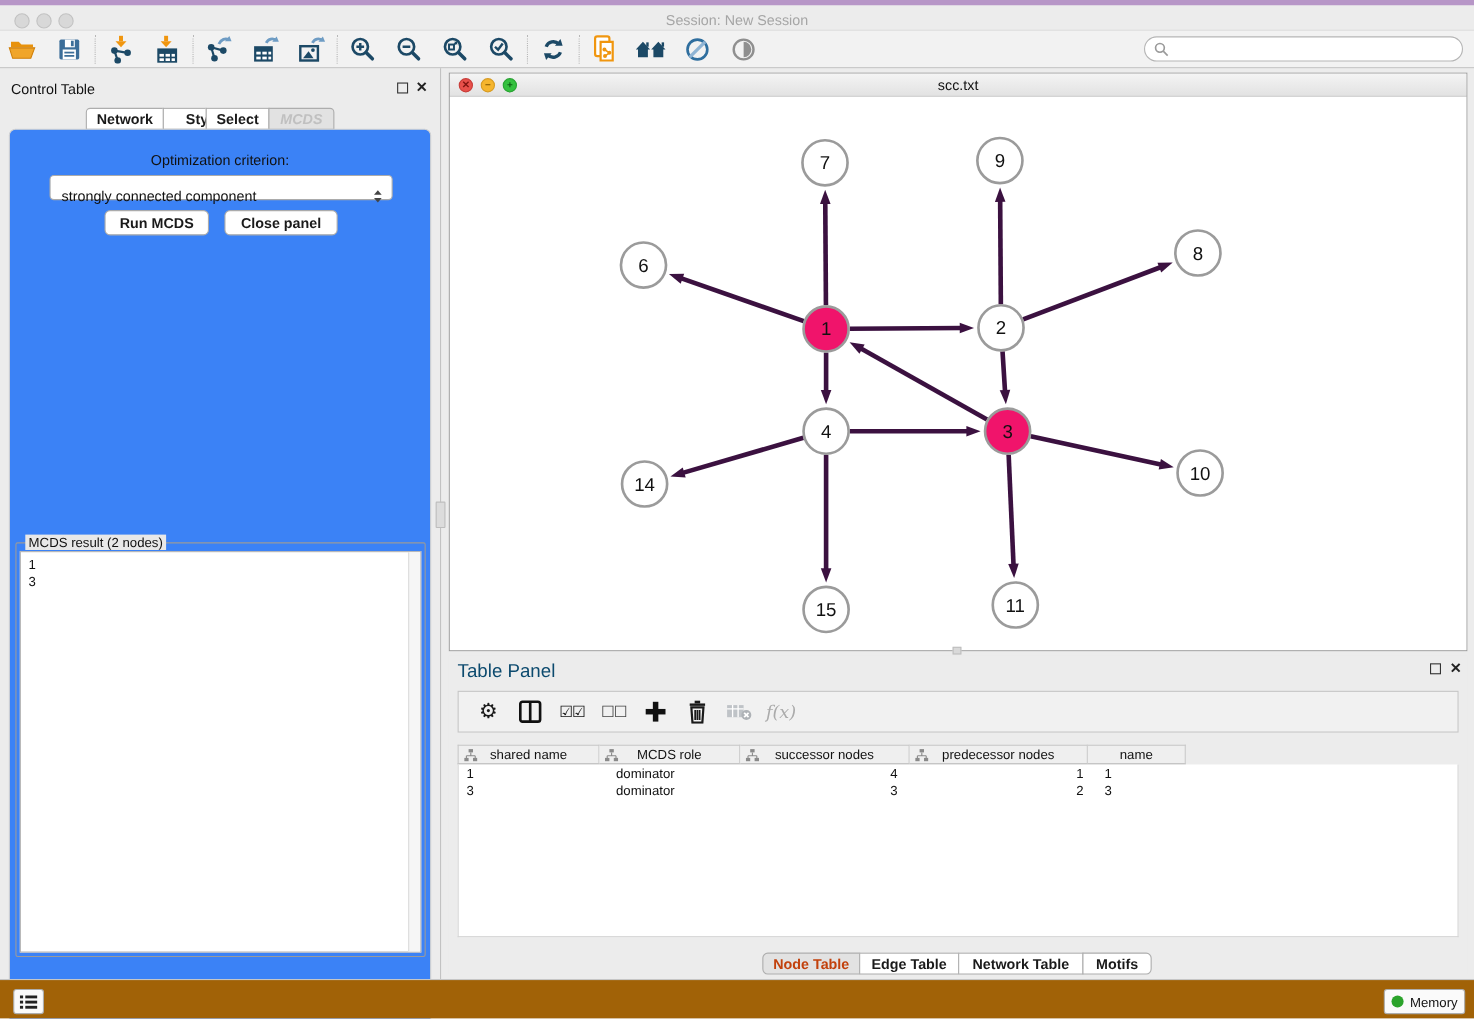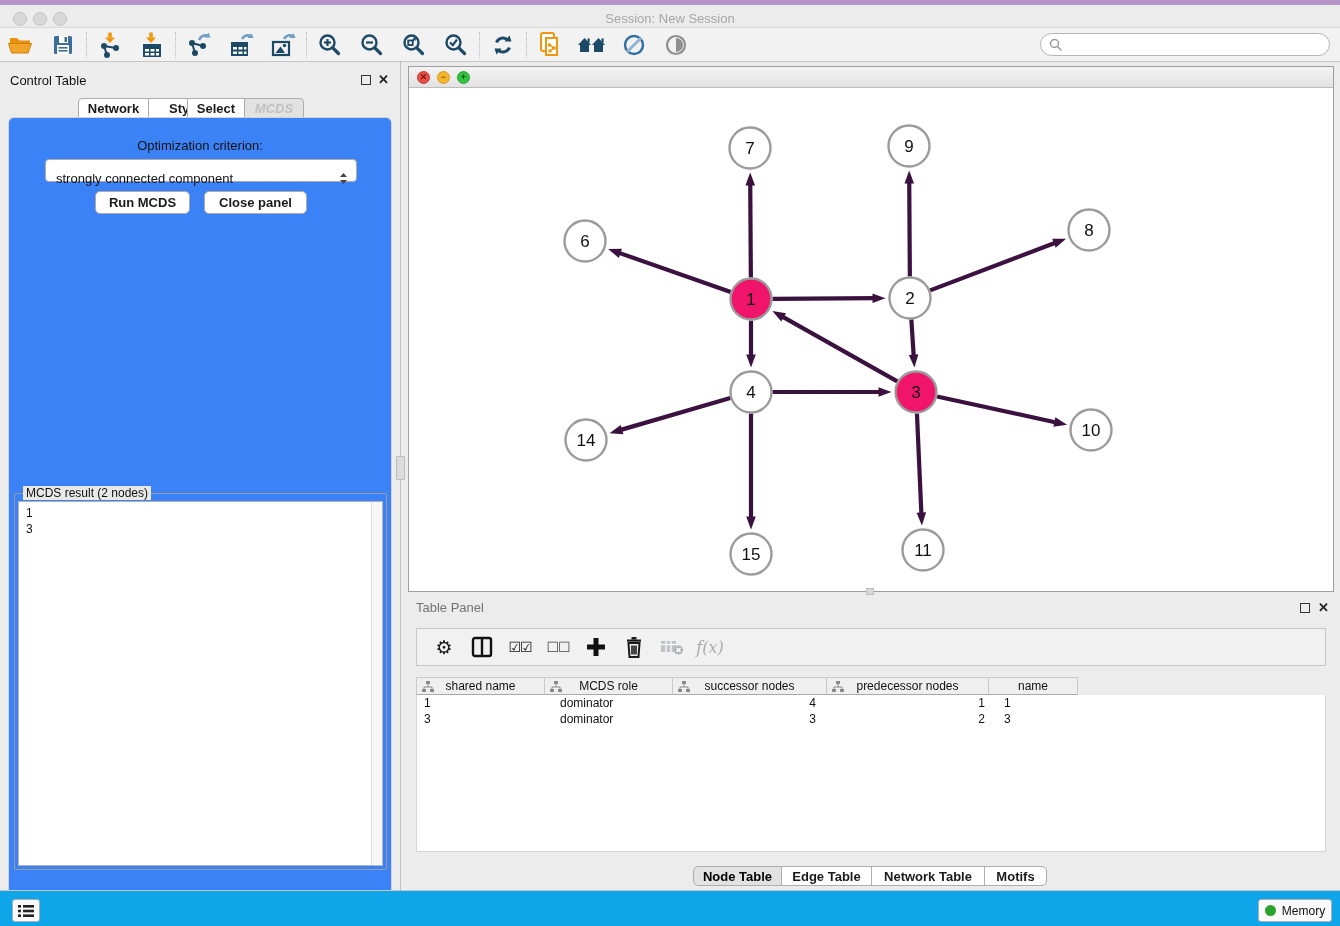--- a/index.html
+++ b/index.html
@@ -48,45 +48,45 @@
   .net-title { position:absolute; width:100%; text-align:center; top:3px; font-size:13px; color:#111; }
   .mini-light { position:absolute; top:4px; width:13px; height:13px; border-radius:50%; display:flex; align-items:center; justify-content:center; font-size:9px; font-weight:bold; line-height:13px; }
   .ml-red { left:8px; background:#E8504A; border:1px solid #C83C38; color:#7E130F; }
   .ml-yellow { left:28px; background:#F5B52E; border:1px solid #D79B22; color:#8A5D00; }
   .ml-green { left:48px; background:#35C13F; border:1px solid #28A332; color:#0D5E13; }
   .net-canvas { position:absolute; left:0; top:21px; width:924px; height:503px; background:#FFF; }
   .hsplit-handle { position:absolute; left:866px; top:588px; width:8px; height:7px; background:#D9D9D9; border:1px solid #BFBFBF; }
 
   
   .table-panel { position:absolute; left:408px; top:596px; width:926px; height:290px; background:#ECECEC; }
-  .tp-title { position:absolute; left:8px; top:4px; font-size:13px; color:#737373; }
+  .tp-title { position:absolute; left:8px; top:4px; font-size:17px; color:#0c4a6e; }
   .tp-toolbar { position:absolute; left:8px; top:32px; width:910px; height:38px; background:#F1F1F1; border:1px solid #C6C6C6; display:flex; align-items:center; padding-left:8px; }
   .tpi { width:38px; height:30px; display:flex; align-items:center; justify-content:center; }
   .gear-glyph { font-size:19px; color:#1a1a1a; }
   .chk-glyph { font-size:14px; letter-spacing:-1px; color:#111; }
   .fx-glyph { font-family:"DejaVu Serif", serif; font-style:italic; font-size:16px; color:#ABABAB; }
   .thead { position:absolute; left:8px; top:81px; height:18px; display:flex; }
   .th { position:relative; height:18px; background:#EFEFEF; border-top:1px solid #C9C9C9; border-bottom:1px solid #A9A9A9; border-right:1px solid #C9C9C9; font-size:12px; color:#111; display:flex; align-items:center; justify-content:center; }
   .th:first-child { border-left:1px solid #C9C9C9; }
   .th .tree { position:absolute; left:5px; top:3px; }
   .tbody { position:absolute; left:8px; top:99px; width:910px; height:157px; background:#FFF; border:1px solid #D5D5D5; border-top:none; overflow:hidden; }
   .trow { display:flex; height:16px; }
   .tcell { font-size:12px; color:#111; line-height:16px; white-space:nowrap; overflow:hidden; }
   .c0{width:129px; padding-left:7px;} .c1{width:128px; padding-left:14px;}
   .c2{width:154px; text-align:right; padding-right:12px;} .c3{width:162px; text-align:right; padding-right:5px;}
   .c4{width:89px; padding-left:14px;}
   .w0{width:129px;} .w1{width:128px;} .w2{width:154px;} .w3{width:162px;} .w4{width:89px;}
   .bottom-tabs { position:absolute; left:693px; top:866px; height:20px; display:flex; }
   .bt { height:20px; background:#FFF; border:1px solid #ADADAD; margin-left:-1px; font-size:13px; font-weight:bold; color:#1a1a1a; display:flex; align-items:center; justify-content:center; }
   .bt:first-child { border-radius:5px 0 0 5px; margin-left:0; }
   .bt:last-child { border-radius:0 5px 5px 0; }
-  .bt.active { background:#E2E2E2; color:#000000; }
+  .bt.active { background:#E2E2E2; color:#c2410c; }
 
   
-  .statusbar { position:absolute; left:0; top:890px; width:100%; height:36px; background:#0ea5e9; border-top:1px solid #C6C6C6; }
+  .statusbar { position:absolute; left:0; top:890px; width:100%; height:36px; background:#a16207; border-top:1px solid #C6C6C6; }
   .sb-btn { position:absolute; top:8px; height:23px; background:#FAFAFA; border:1px solid #ADADAD; border-radius:3px; display:flex; align-items:center; justify-content:center; }
   .memory-dot { width:11px; height:11px; border-radius:50%; margin-right:6px; }
   .memory-label { font-size:12px; color:#111; }
 </style>
 </head>
 <body>
 
 <div class="window">
 
   <div class="accent-strip"></div>
@@ -289,20 +289,21 @@
         <div class="result-scroll"></div>
       </div>
     </div>
   </div>
 
   <div class="vsplit"></div>
   <div class="vsplit-handle"></div>
 
   <div class="net-panel">
     <div class="net-titlebar">
+      <div class="net-title">scc.txt</div>
       <div class="mini-light ml-red">✕</div>
       <div class="mini-light ml-yellow">−</div>
       <div class="mini-light ml-green">+</div>
     </div>
     <div class="net-canvas">
       <svg id="graph-svg" width="924" height="503">
           <line x1="341.8576190162586" y1="189.5004714550419" x2="341.22847181112" y2="94.49924347911885" stroke="#3B1140" stroke-width="4.2"></line>
           <polygon points="341.1622480977519,84.49946276053367 346.04823367005133,97.4673903122777 336.44844418020955,97.53096507711109" fill="#3B1140"></polygon>
           <line x1="321.70323584441155" y1="203.90835951190283" x2="208.56922620315356" y2="164.37960915531872" stroke="#3B1140" stroke-width="4.2"></line>
           <polygon points="199.12887078194964,161.08117171899445 212.9845827989504,160.8377697840381 209.8180828600791,169.9005109883939" fill="#3B1140"></polygon>

